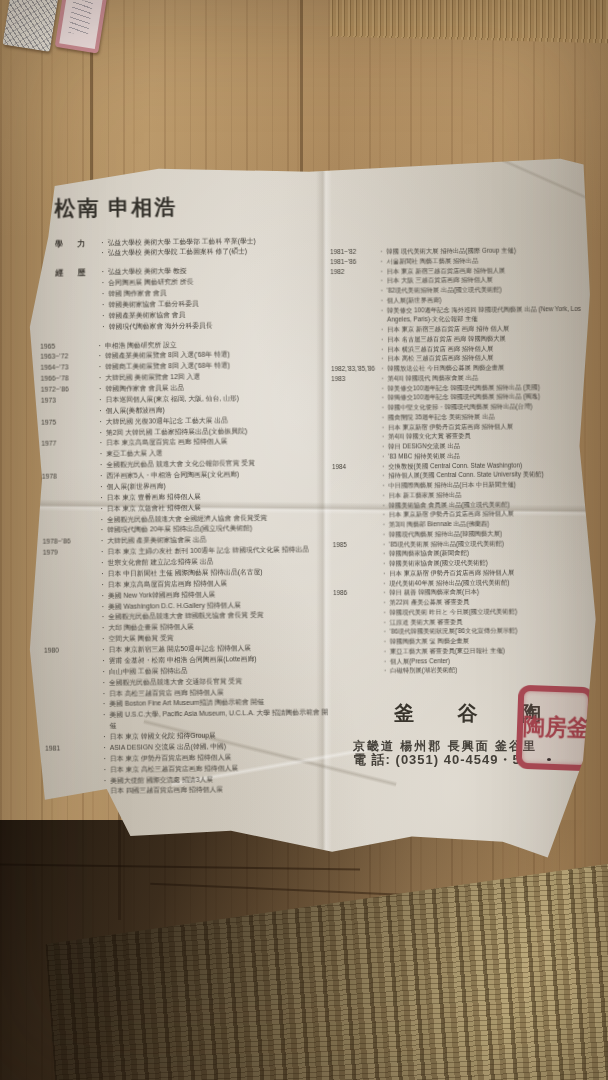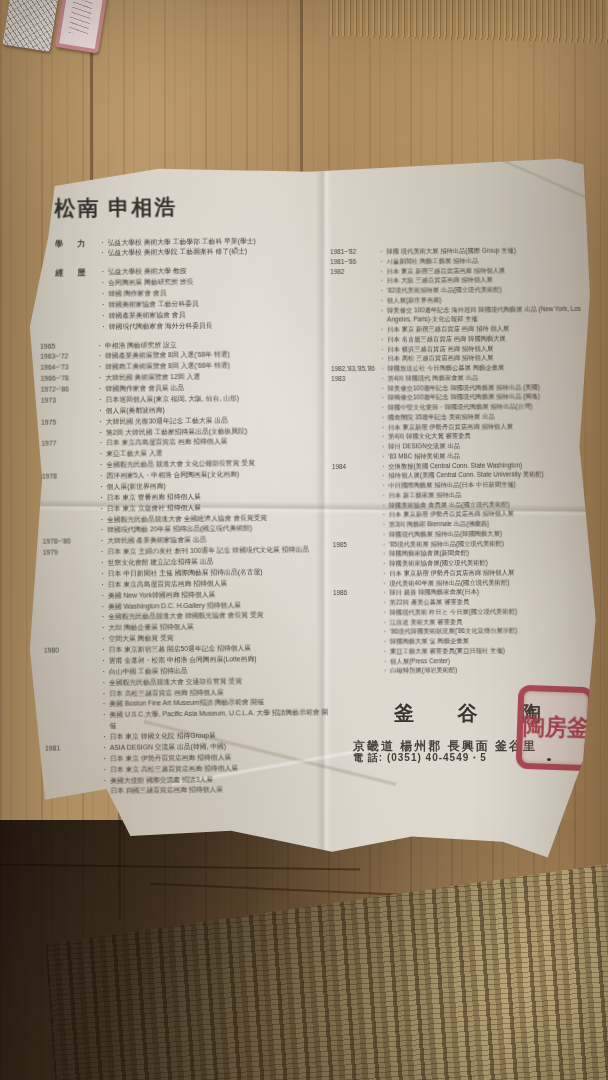--- a/index.html
+++ b/index.html
@@ -85,21 +85,21 @@
 
   .col-right{position:absolute;left:312px;top:92px;width:252px;font-size:6.3px;line-height:1.55;transform:rotate(-.5deg);}
   .col-right .trow{grid-template-columns:48px 1fr;}
   .col-right .tyear{padding-left:0;}
 
   
   .studio-name{position:absolute;left:330px;top:550px;font-size:20px;font-weight:bold;
     letter-spacing:19px;color:#39352d;white-space:nowrap;filter:blur(.2px);margin-left:44px;}
   .studio-address{position:absolute;left:333px;top:588px;font-size:12px;font-weight:bold;
     letter-spacing:2px;color:#45413a;filter:blur(.2px);}
-  .studio-phone{position:absolute;left:333px;top:601px;font-size:10px;font-weight:bold;
+  .studio-phone{position:absolute;left:333px;top:601px;font-size:13px;font-weight:bold;
     letter-spacing:1px;color:#45413a;filter:blur(.2px);}
   .seal{position:absolute;left:497px;top:536px;width:76px;height:84px;transform:rotate(2deg);
     border:6px solid #ac4a55;border-radius:12px;background:rgba(216,150,156,.10);
     display:grid;grid-template-columns:1fr 1fr;grid-auto-flow:column;filter:blur(.3px);
     box-shadow:inset 0 0 4px rgba(172,74,85,.5);}
   .seal span{display:flex;align-items:center;justify-content:center;
     font-size:22px;font-weight:bold;color:#a8454f;transform:scaleY(1.05);}
 </style>
 </head>
 <body>

